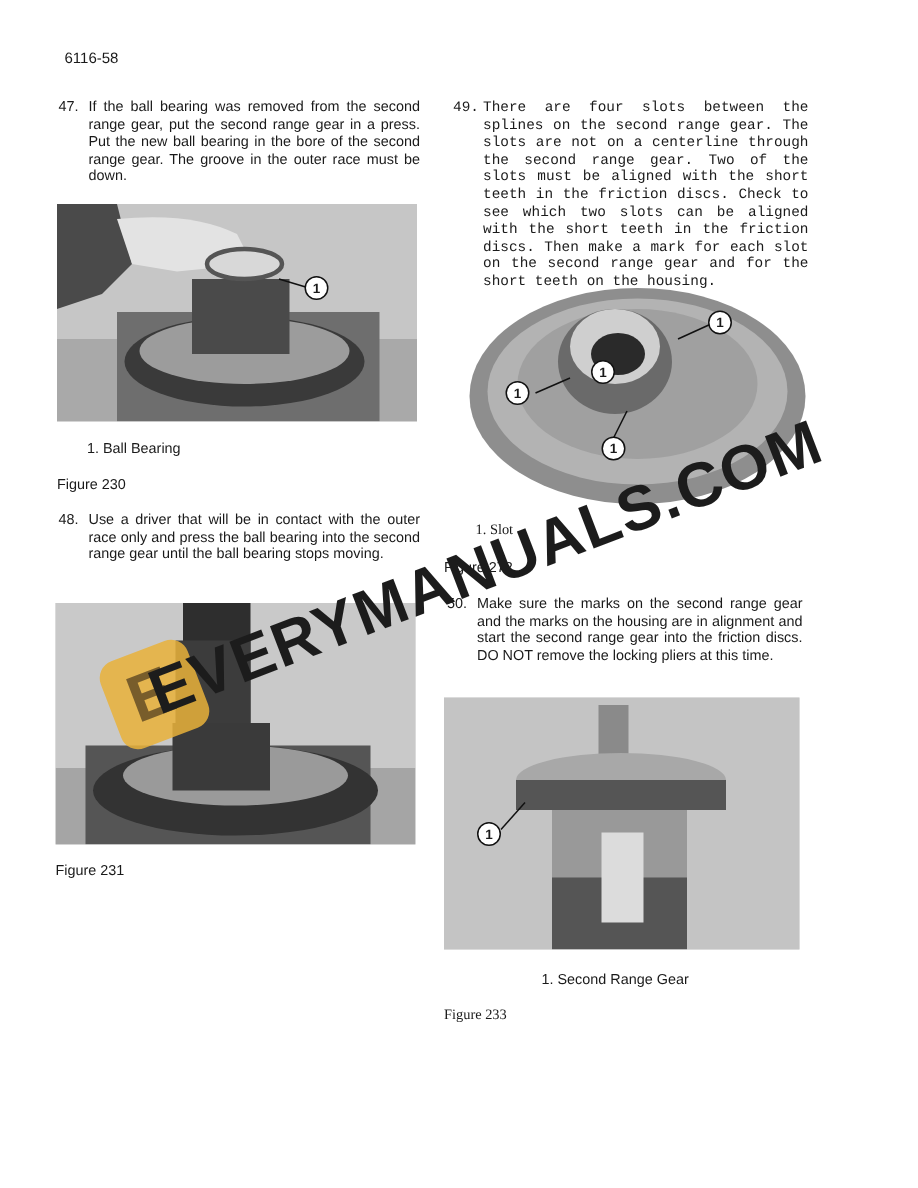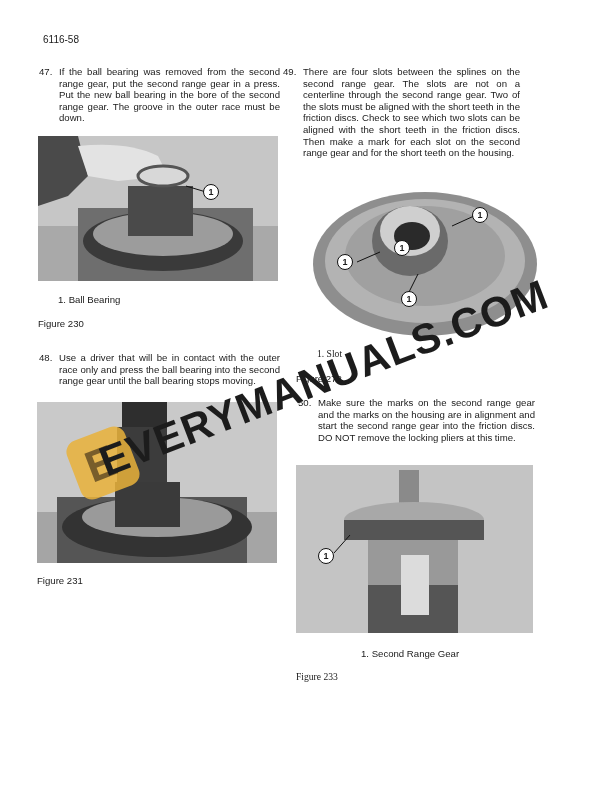--- a/index.html
+++ b/index.html
@@ -42,40 +42,40 @@
     <ellipse cx="125" cy="98" rx="70" ry="22" fill="#9c9c9c"></ellipse>
     <rect x="90" y="50" width="65" height="50" fill="#4a4a4a"></rect>
     <ellipse cx="125" cy="40" rx="25" ry="10" fill="#d8d8d8" stroke="#555" stroke-width="3"></ellipse>
     <line x1="148" y1="50" x2="168" y2="56" stroke="#111" stroke-width="1"></line>
   </svg>
   <div class="callout" style="left:165px; top:48px;">1</div>
 </div>
 <div class="abs legend" style="left:58px; top:294px;">1.   Ball Bearing</div>
 <div class="abs caption" style="left:38px; top:318px; width:240px;">Figure 230</div>
 
-<div class="abs step" style="left:39px; top:352px; width:241px;">
+<div class="abs step" style="left:39px; top:341px; width:241px;">
   <span class="num">48.</span>
   <span class="txt">Use a driver that will be in contact with the outer race only and press the ball bearing into the second range gear until the ball bearing stops moving.</span>
 </div>
 
 <div class="abs photo" style="left:37px; top:402px; width:240px; height:161px;">
   <svg width="240" height="161" viewBox="0 0 240 161">
     <rect width="240" height="161" fill="#c9c9c9"></rect>
     <rect x="0" y="110" width="240" height="51" fill="#a5a5a5"></rect>
     <rect x="85" y="0" width="45" height="80" fill="#2e2e2e"></rect>
     <rect x="80" y="25" width="50" height="60" fill="#3c3c3c"></rect>
     <rect x="20" y="95" width="190" height="66" fill="#555"></rect>
     <ellipse cx="120" cy="125" rx="95" ry="30" fill="#333"></ellipse>
     <ellipse cx="120" cy="115" rx="75" ry="20" fill="#9a9a9a"></ellipse>
     <rect x="78" y="80" width="65" height="45" fill="#3a3a3a"></rect>
   </svg>
 </div>
 <div class="abs caption" style="left:37px; top:575px; width:240px;">Figure 231</div>
 
-<div class="abs step" style="left:283px; top:66px; width:237px;">
+<div class="abs step" style="left:302px; top:66px; width:237px;font-family:Liberation Mono, monospace;">
   <span class="num">49.</span>
   <span class="txt">There are four slots between the splines on the second range gear. The slots are not on a centerline through the second range gear. Two of the slots must be aligned with the short teeth in the friction discs. Check to see which two slots can be aligned with the short teeth in the friction discs. Then make a mark for each slot on the second range gear and for the short teeth on the housing.</span>
 </div>
 
 <div class="abs" style="left:300px; top:186px; width:240px; height:150px;">
   <svg width="240" height="150" viewBox="0 0 240 150">
     <ellipse cx="125" cy="78" rx="112" ry="72" fill="#8e8e8e"></ellipse>
     <ellipse cx="125" cy="75" rx="100" ry="62" fill="#b3b3b3"></ellipse>
     <ellipse cx="125" cy="70" rx="80" ry="50" fill="#a0a0a0"></ellipse>
     <ellipse cx="110" cy="55" rx="38" ry="35" fill="#6a6a6a"></ellipse>

